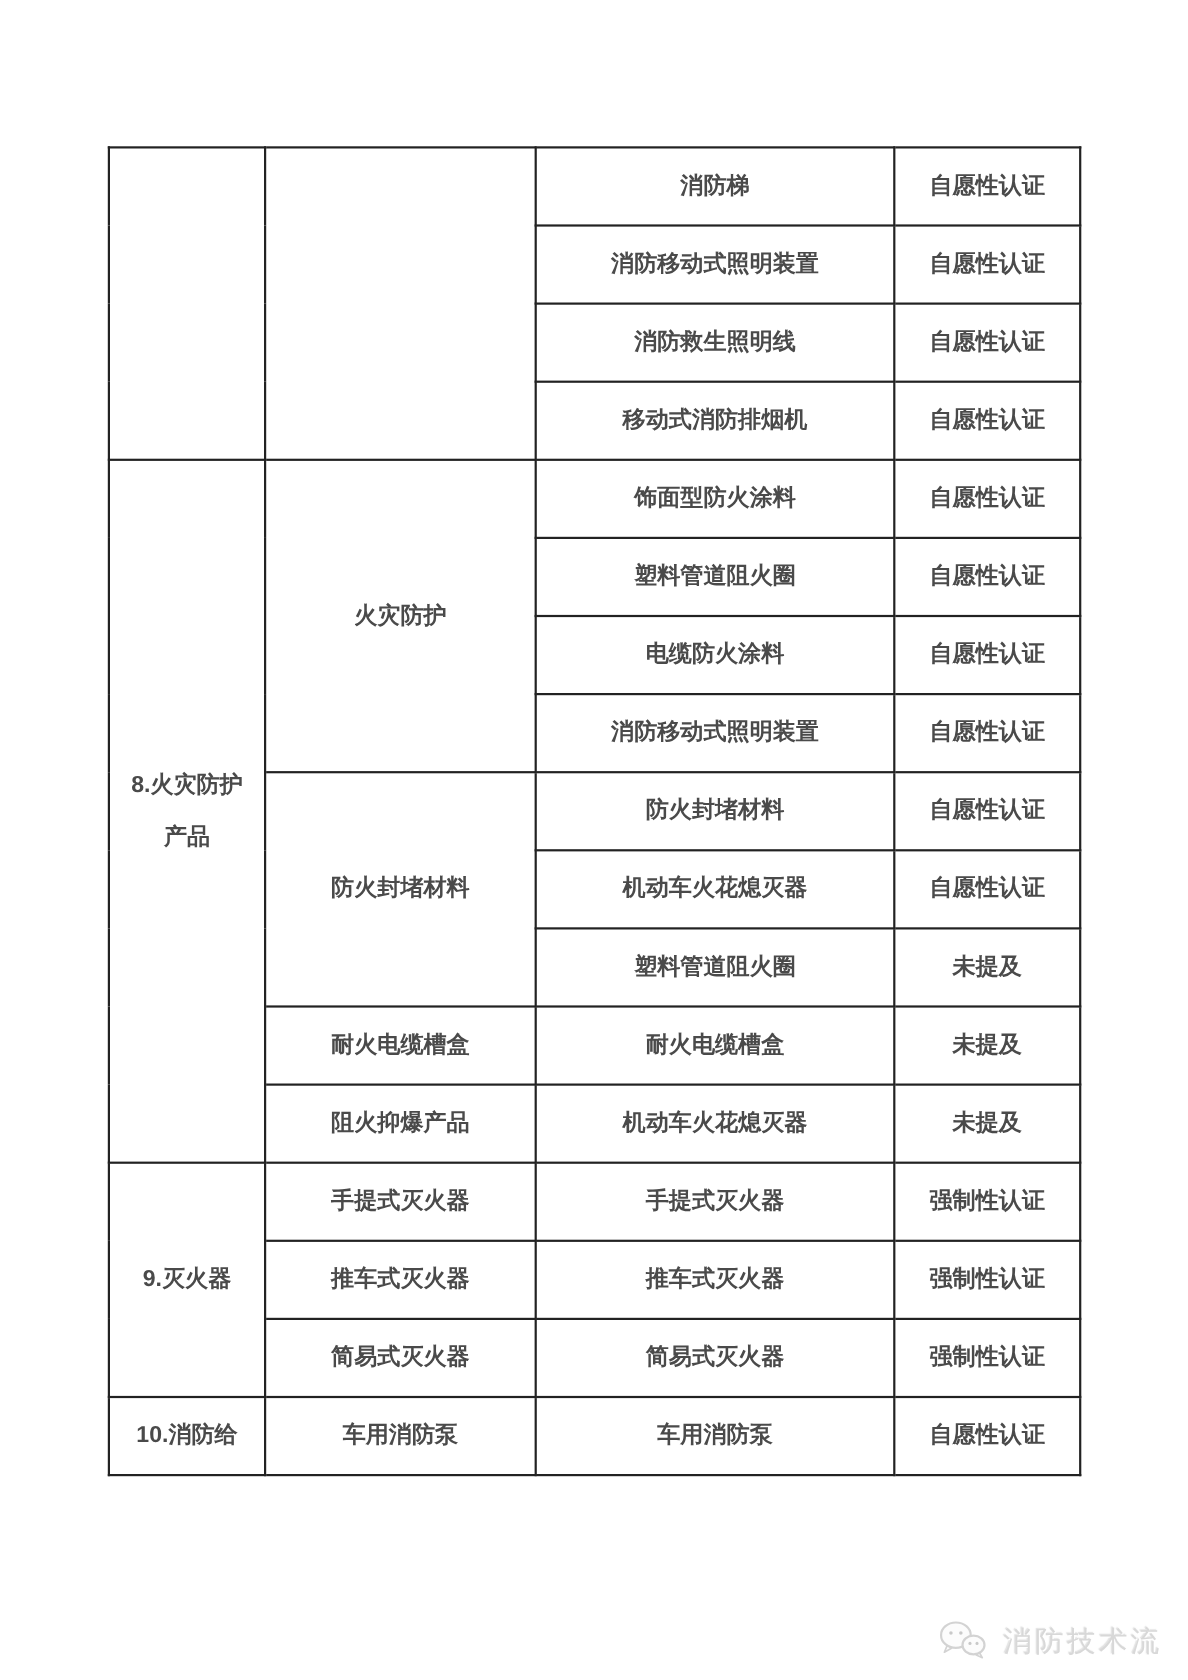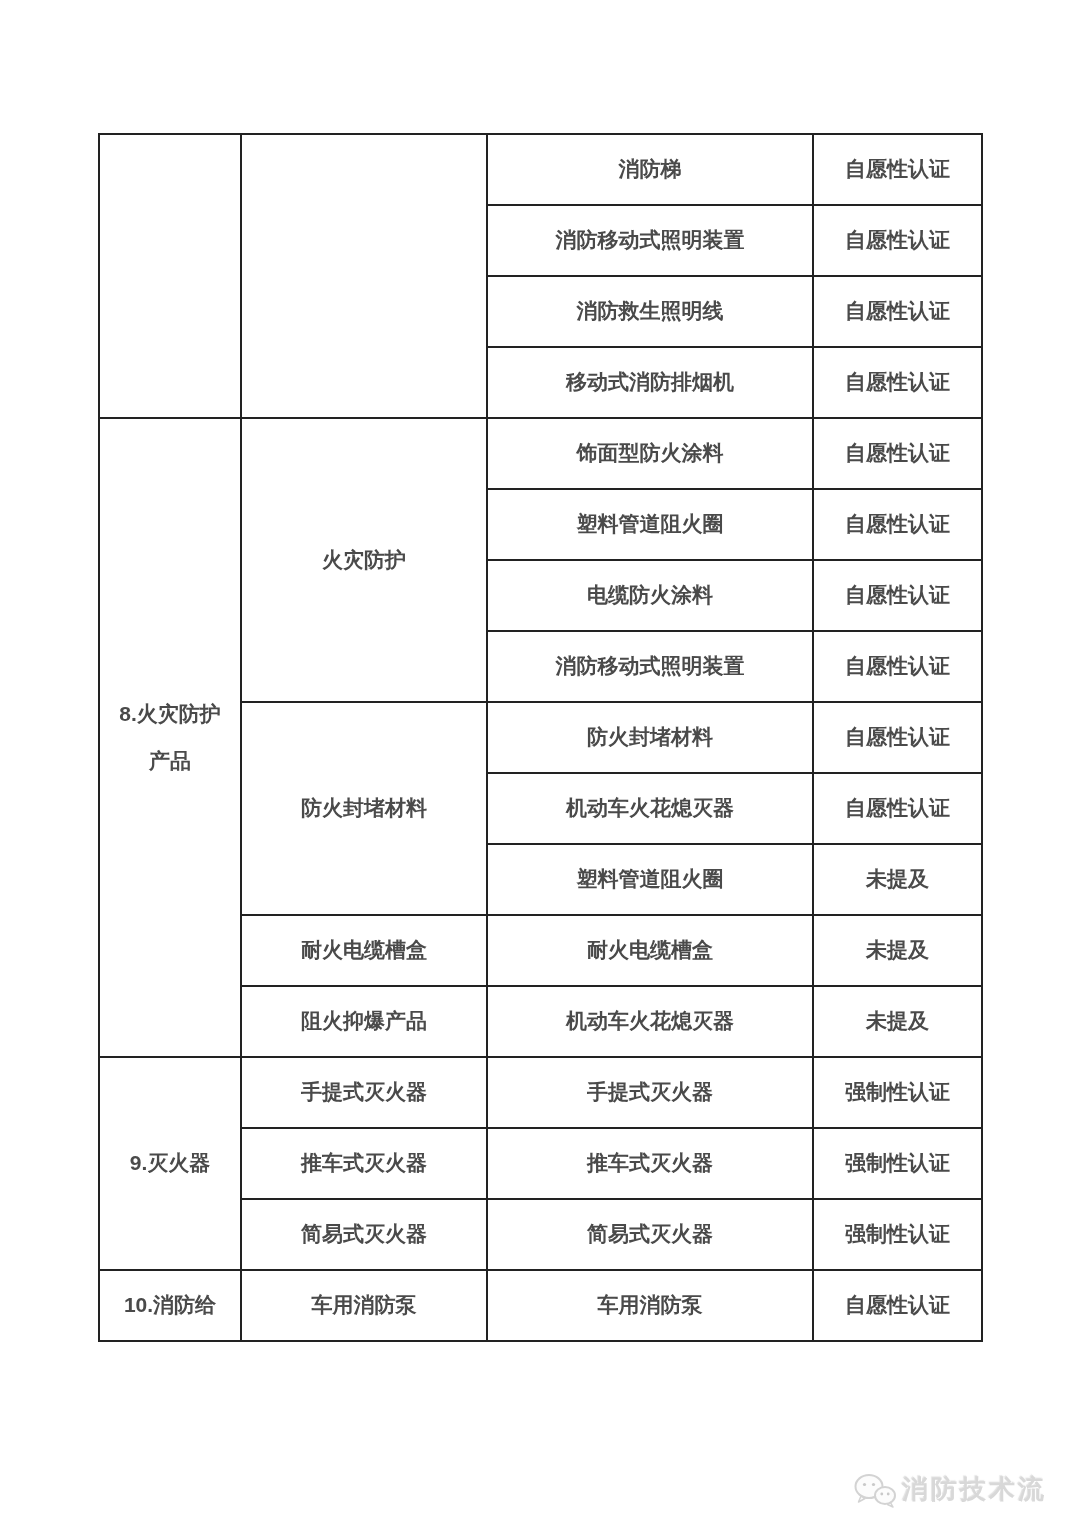--- a/index.html
+++ b/index.html
@@ -32,24 +32,23 @@
   }
   .col-category     { width: 142px; }
   .col-subcategory  { width: 246px; }
   .col-product      { width: 326px; }
   .col-certification{ width: 169px; }
 
   .watermark {
     position: absolute;
     left: 852px; top: 1472px;
     display: flex;
-    align-items: flex-start;
-    gap: 4px;
+    align-items: flex-end;
+    gap: 14px;
     user-select: none;
-    font-weight: bold;
   }
   .wm-icon { display: block; opacity: 0.9; }
   .wm-text {
     font-size: 26px;
     letter-spacing: 3px;
     color: var(--watermark, #d8d8d8);
     text-shadow: 1px 1px 0 #ffffff, -1px -1px 1px rgba(170,170,170,0.35);
     white-space: nowrap;
   }
 </style>

